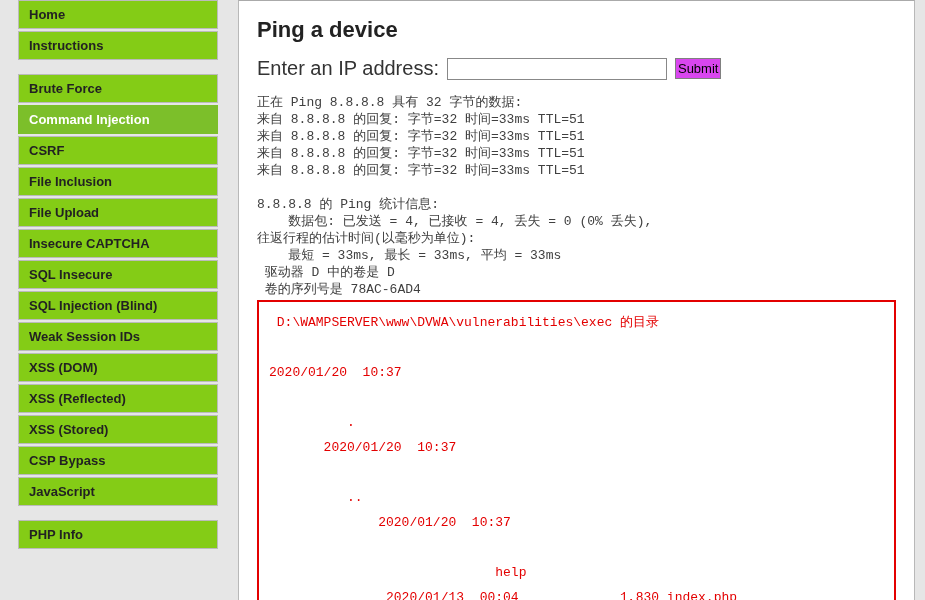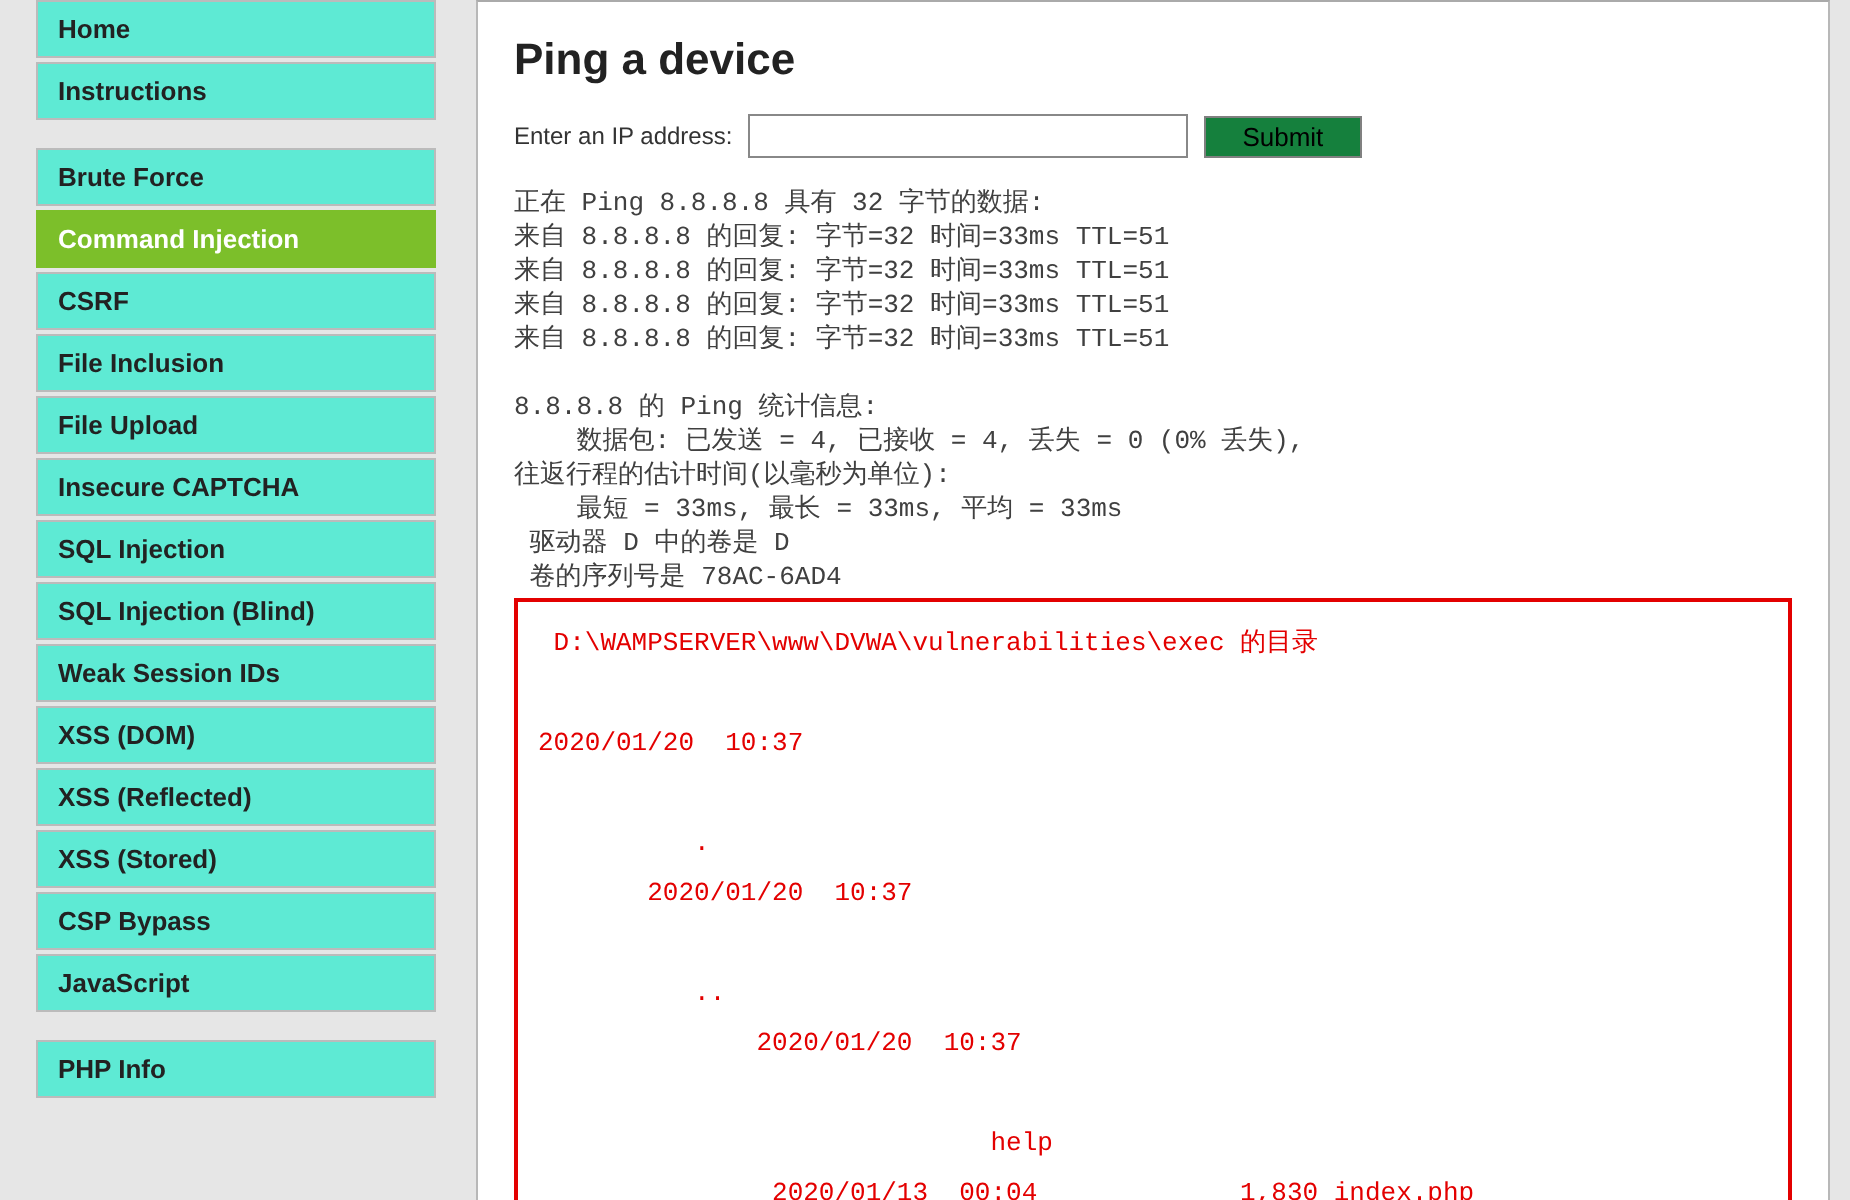--- a/index.html
+++ b/index.html
@@ -18,21 +18,21 @@
   .sidebar {
     width: 200px;
     padding: 0 10px 10px 18px;
     flex-shrink: 0;
   }
   .menu-group {
     margin-bottom: 14px;
   }
   .menu-item {
     display: block;
-    background: #5eead4;
+    background: #84cc16;
     border: 1px solid #bbb;
     padding: 6px 10px;
     margin-bottom: 2px;
     color: #222;
     font-weight: bold;
     font-size: 13px;
     text-align: left;
     cursor: pointer;
     text-decoration: none;
   }
@@ -59,34 +59,34 @@
     margin: 0 0 14px 0;
     color: #222;
   }
   .form-row {
     display: flex;
     align-items: center;
     gap: 8px;
     margin-bottom: 14px;
   }
   .form-label {
-    font-size: 12px;
+    font-size: 20px;
     color: #333;
   }
   .ip-input {
     width: 210px;
     height: 18px;
     border: 1px solid #888;
     padding: 1px 4px;
     font-size: 13px;
   }
   .submit-btn {
-    background: #15803d;
+    background: #d946ef;
     border: 1px solid #808080;
-    padding: 2px 18px;
+    padding: 2px 2px;
     font-size: 13px;
     cursor: pointer;
   }
   .output {
     font-family: "Courier New", monospace;
     font-size: 13px;
     color: #404040;
     white-space: pre;
     line-height: 17px;
   }
@@ -111,21 +111,21 @@
       <a class="menu-item">Home</a>
       <a class="menu-item">Instructions</a>
     </div>
     <div class="menu-group">
       <a class="menu-item">Brute Force</a>
       <a class="menu-item active">Command Injection</a>
       <a class="menu-item">CSRF</a>
       <a class="menu-item">File Inclusion</a>
       <a class="menu-item">File Upload</a>
       <a class="menu-item">Insecure CAPTCHA</a>
-      <a class="menu-item">SQL Injection</a>
+      <a class="menu-item">SQL Insecure</a>
       <a class="menu-item">SQL Injection (Blind)</a>
       <a class="menu-item">Weak Session IDs</a>
       <a class="menu-item">XSS (DOM)</a>
       <a class="menu-item">XSS (Reflected)</a>
       <a class="menu-item">XSS (Stored)</a>
       <a class="menu-item">CSP Bypass</a>
       <a class="menu-item">JavaScript</a>
     </div>
     <div class="menu-group">
       <a class="menu-item">PHP Info</a>

